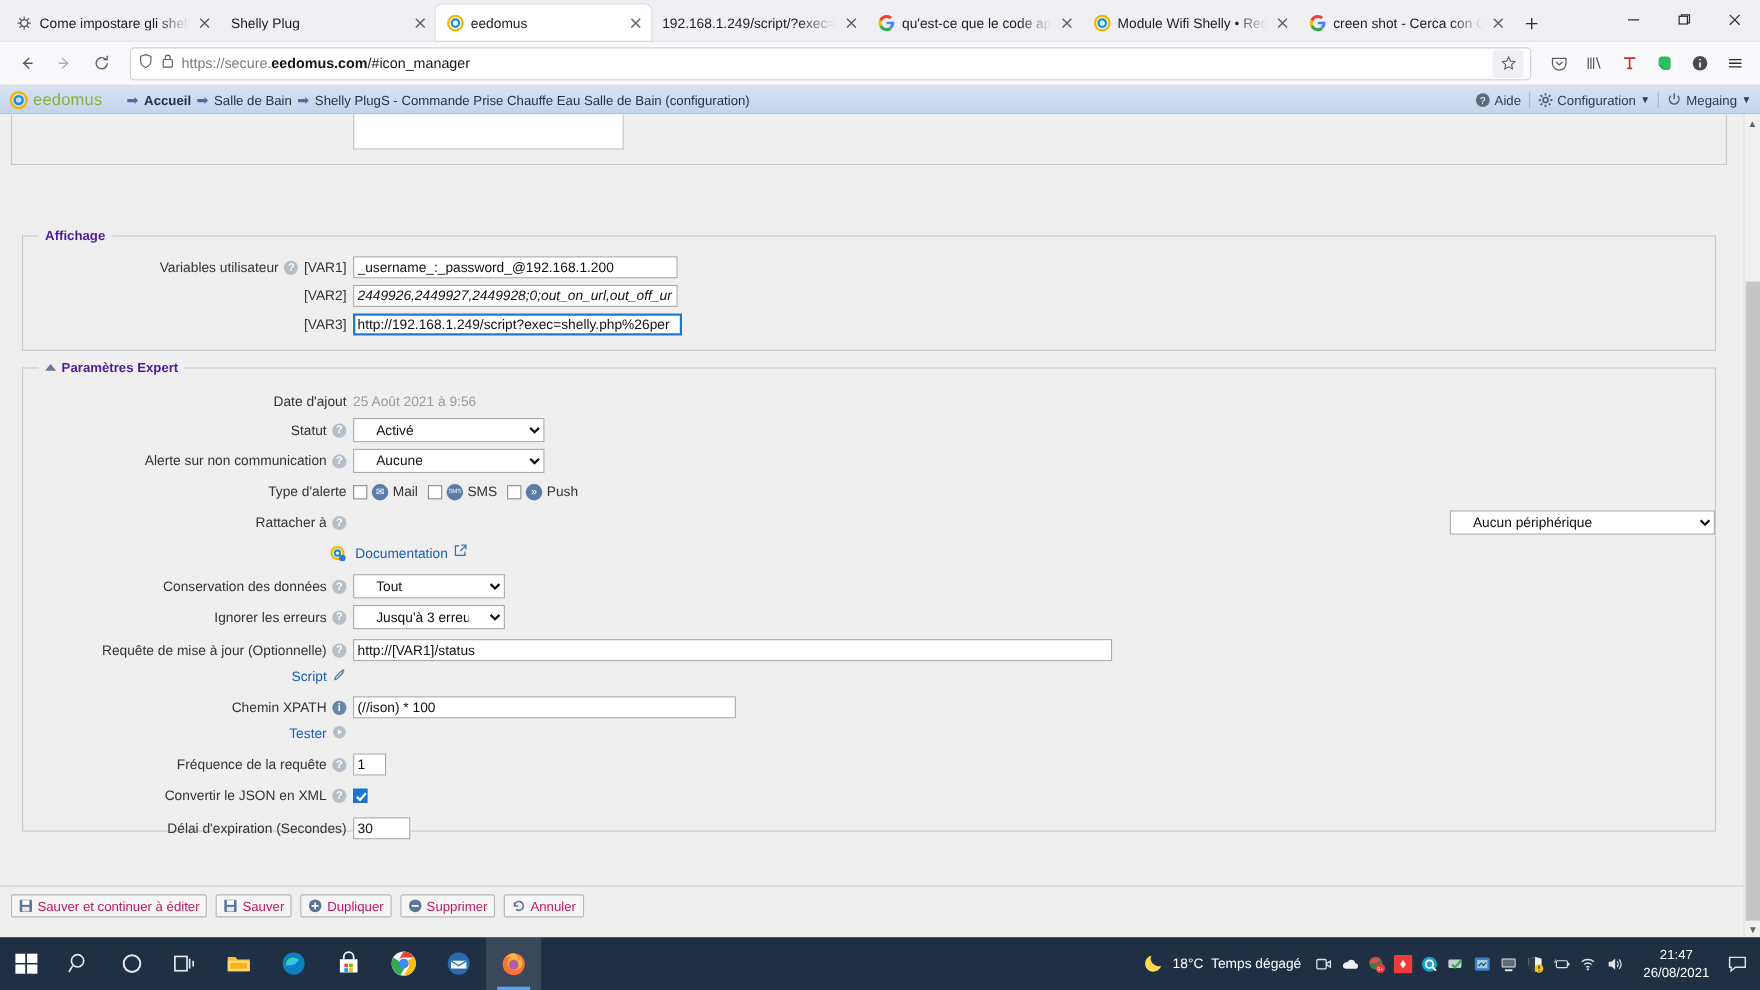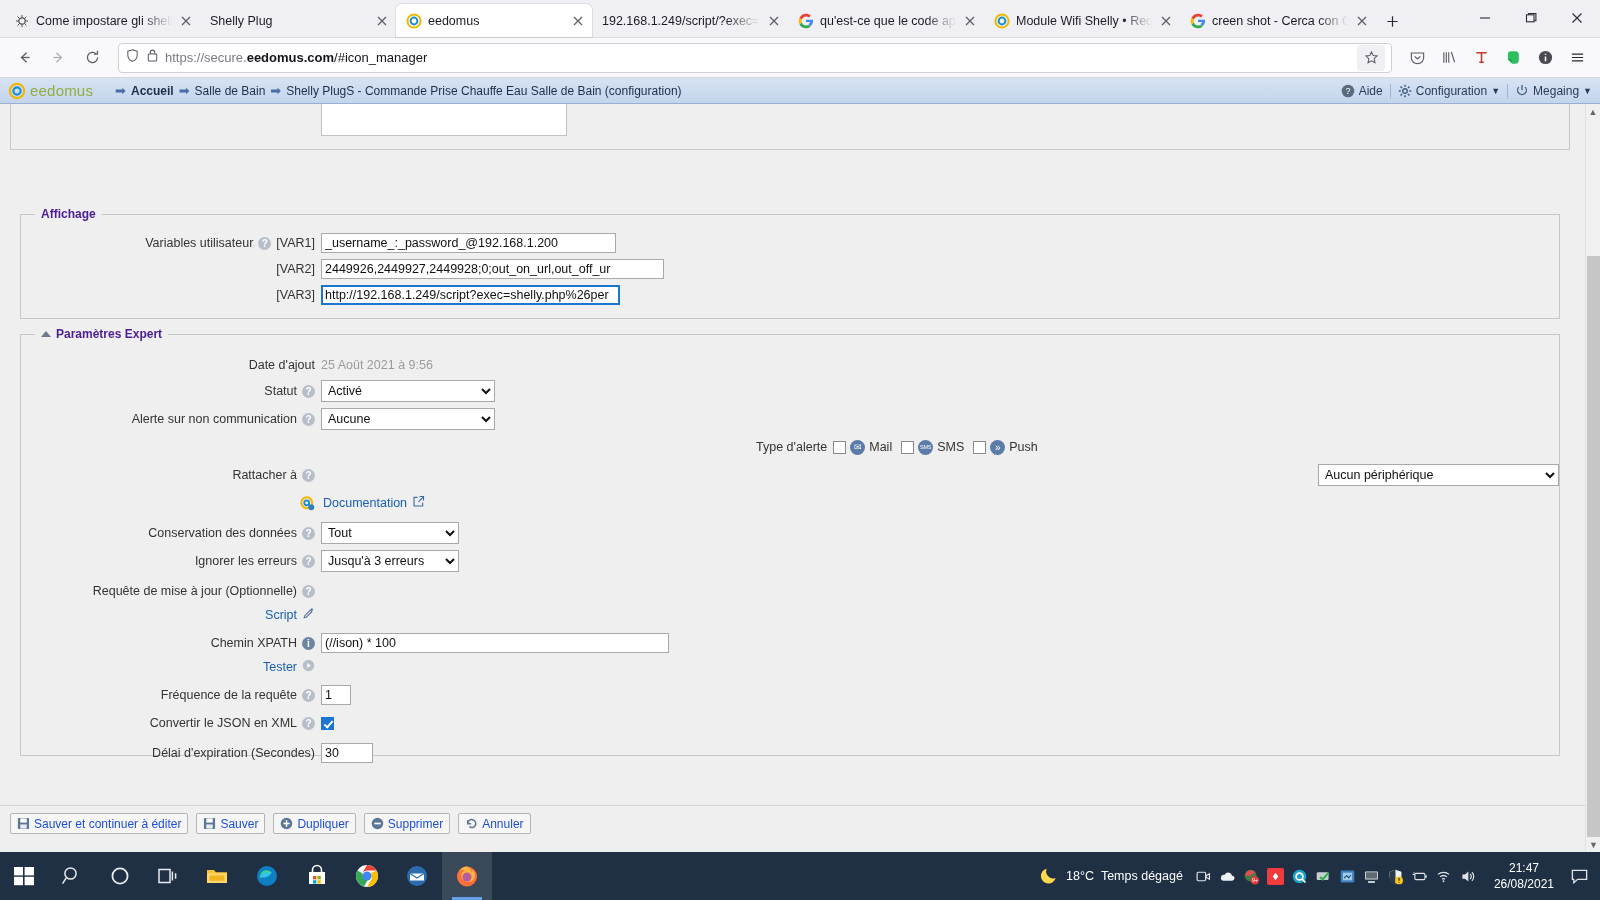--- a/index.html
+++ b/index.html
@@ -100,38 +100,38 @@
     font-size:10px; line-height:13px; text-align:center; font-weight:bold; flex:none;
   }
 
   input.tf {
     height:20px; border:1px solid #a9a9a9; background:#fff; font-size:12.5px;
     font-family:"Liberation Sans", sans-serif; padding:1px 3px; color:#111; outline:none;
   }
   input.tf.focused { border:2px solid #1b76d2; padding:0 2px; }
   select.sel {
     height:22px; border:1px solid #a9a9a9; background:#fff; font-size:12.5px;
-    font-family:"Liberation Sans", sans-serif; padding:1px 2px; color:#111;
+    font-family:"Liberation Sans", sans-serif; padding:1px 16px; color:#111;
   }
   .val-static { font-size:12.5px; color:#9b9b9b; }
   .link { color:#1a5fb4; font-size:12.5px; text-decoration:none; }
   .apiicon { width:14px;height:14px;border-radius:50%;background:#6b7f99;display:inline-block;position:relative;flex:none;}
   .apiicon::after{content:"";position:absolute;left:4px;top:3px;width:6px;height:2px;background:#fff;transform:rotate(-40deg);border-radius:1px;}
 
   .chk { width:13px; height:13px; border:1px solid #8a8a8a; background:#fff; display:inline-block; flex:none; }
   .chk.on { background:#1b76d2; border-color:#1b76d2; position:relative; }
   .chk.on::after{content:"";position:absolute;left:4px;top:1px;width:3px;height:7px;border:solid #fff;border-width:0 2px 2px 0;transform:rotate(42deg);}
   .badge { width:15px;height:15px;border-radius:50%;background:#5b7ca8;color:#fff;font-size:7px;display:flex;align-items:center;justify-content:center;flex:none;}
   .alert-opt { display:flex; align-items:center; gap:4px; margin-right:9px; font-size:12.5px; color:#333; }
 
   
   .btnbar { position:absolute; left:10px; bottom:18px; display:flex; gap:8px; }
   .btn {
     height:21px; border:1px solid #b5b5b5; background:#f6f6f6; border-radius:2px;
-    display:flex; align-items:center; gap:4px; padding:0 6px; font-size:12px; color:#1d4ed8;
+    display:flex; align-items:center; gap:4px; padding:0 6px; font-size:12px; color:#be185d;
   }
   .btn .g { width:13px;height:13px; flex:none; }
   .btnbar-sep { position:absolute; left:0; right:0; bottom:46px; height:1px; background:#d4d4d4; }
 
   
   .vscroll { position:absolute; right:0; top:104px; width:15px; height:748px; background:#f0f0f0; border-left:1px solid #e0e0e0;}
   .vs-arrow { height:15px; display:flex; align-items:center; justify-content:center; color:#666; font-size:9px;}
   .vs-thumb { position:absolute; left:1px; width:13px; top:152px; bottom:15px; background:#c6c6c6; }
 
   
@@ -422,21 +422,21 @@
             <span class="q">?</span>
             <span>[VAR1]</span>
           </div>
           <input class="tf" style="width: 295px;" value="_username_:_password_@192.168.1.200">
         </div>
 
         <div class="row">
           <div class="lbl">
             <span>[VAR2]</span>
           </div>
-          <input class="tf" style="width: 343px;" value="2449926,2449927,2449928;0;out_on_url,out_off_ur">
+          <input class="tf" style="width: 295px; font-style: italic;" value="2449926,2449927,2449928;0;out_on_url,out_off_ur">
         </div>
 
         <div class="row">
           <div class="lbl">
             <span>[VAR3]</span>
           </div>
           <input class="tf focused" style="width: 299px;" value="http://192.168.1.249/script?exec=shelly.php%26per">
         </div>
       </div>
 
@@ -467,21 +467,21 @@
         <div class="row" style="margin-bottom:4px;">
           <div class="lbl">
             <span>Alerte sur non communication</span>
             <span class="q">?</span>
           </div>
           <select class="sel" style="width:174px;">
             <option>Aucune</option>
           </select>
         </div>
 
-        <div class="row" style="margin-bottom:4px;justify-content:center;">
+        <div class="row" style="margin-bottom:4px;">
           <div class="lbl">
             <span>Type d'alerte</span>
           </div>
           <div style="display:flex;align-items:center;">
             <div class="alert-opt">
               <span class="chk"></span>
               <span class="badge" style="font-size:9px;">✉</span>
               <span>Mail</span>
             </div>
             <div class="alert-opt">
@@ -543,20 +543,21 @@
           <select class="sel" style="width:138px;">
             <option>Jusqu'à 3 erreurs</option>
           </select>
         </div>
 
         <div class="row" style="margin-bottom:0;">
           <div class="lbl">
             <span>Requête de mise à jour (Optionnelle)</span>
             <span class="q">?</span>
           </div>
+          <input class="tf" style="width: 690px;" value="http://[VAR1]/status">
         </div>
 
         <div class="row" style="margin-bottom:4px;">
           <div class="lbl">
             <a class="link" href="#">Script</a>
             <span>
               <svg width="13" height="13" viewBox="0 0 14 14">
                   <path d="M2.4 11.6l.6-2.2 6-6 1.6 1.6-6 6z" fill="none" stroke="#5c7795" stroke-width="1.2"></path>
                   <path d="M9.2 2.6l1.4-1.4 1.6 1.6-1.4 1.4z" fill="#5c7795"></path>
                 </svg>

